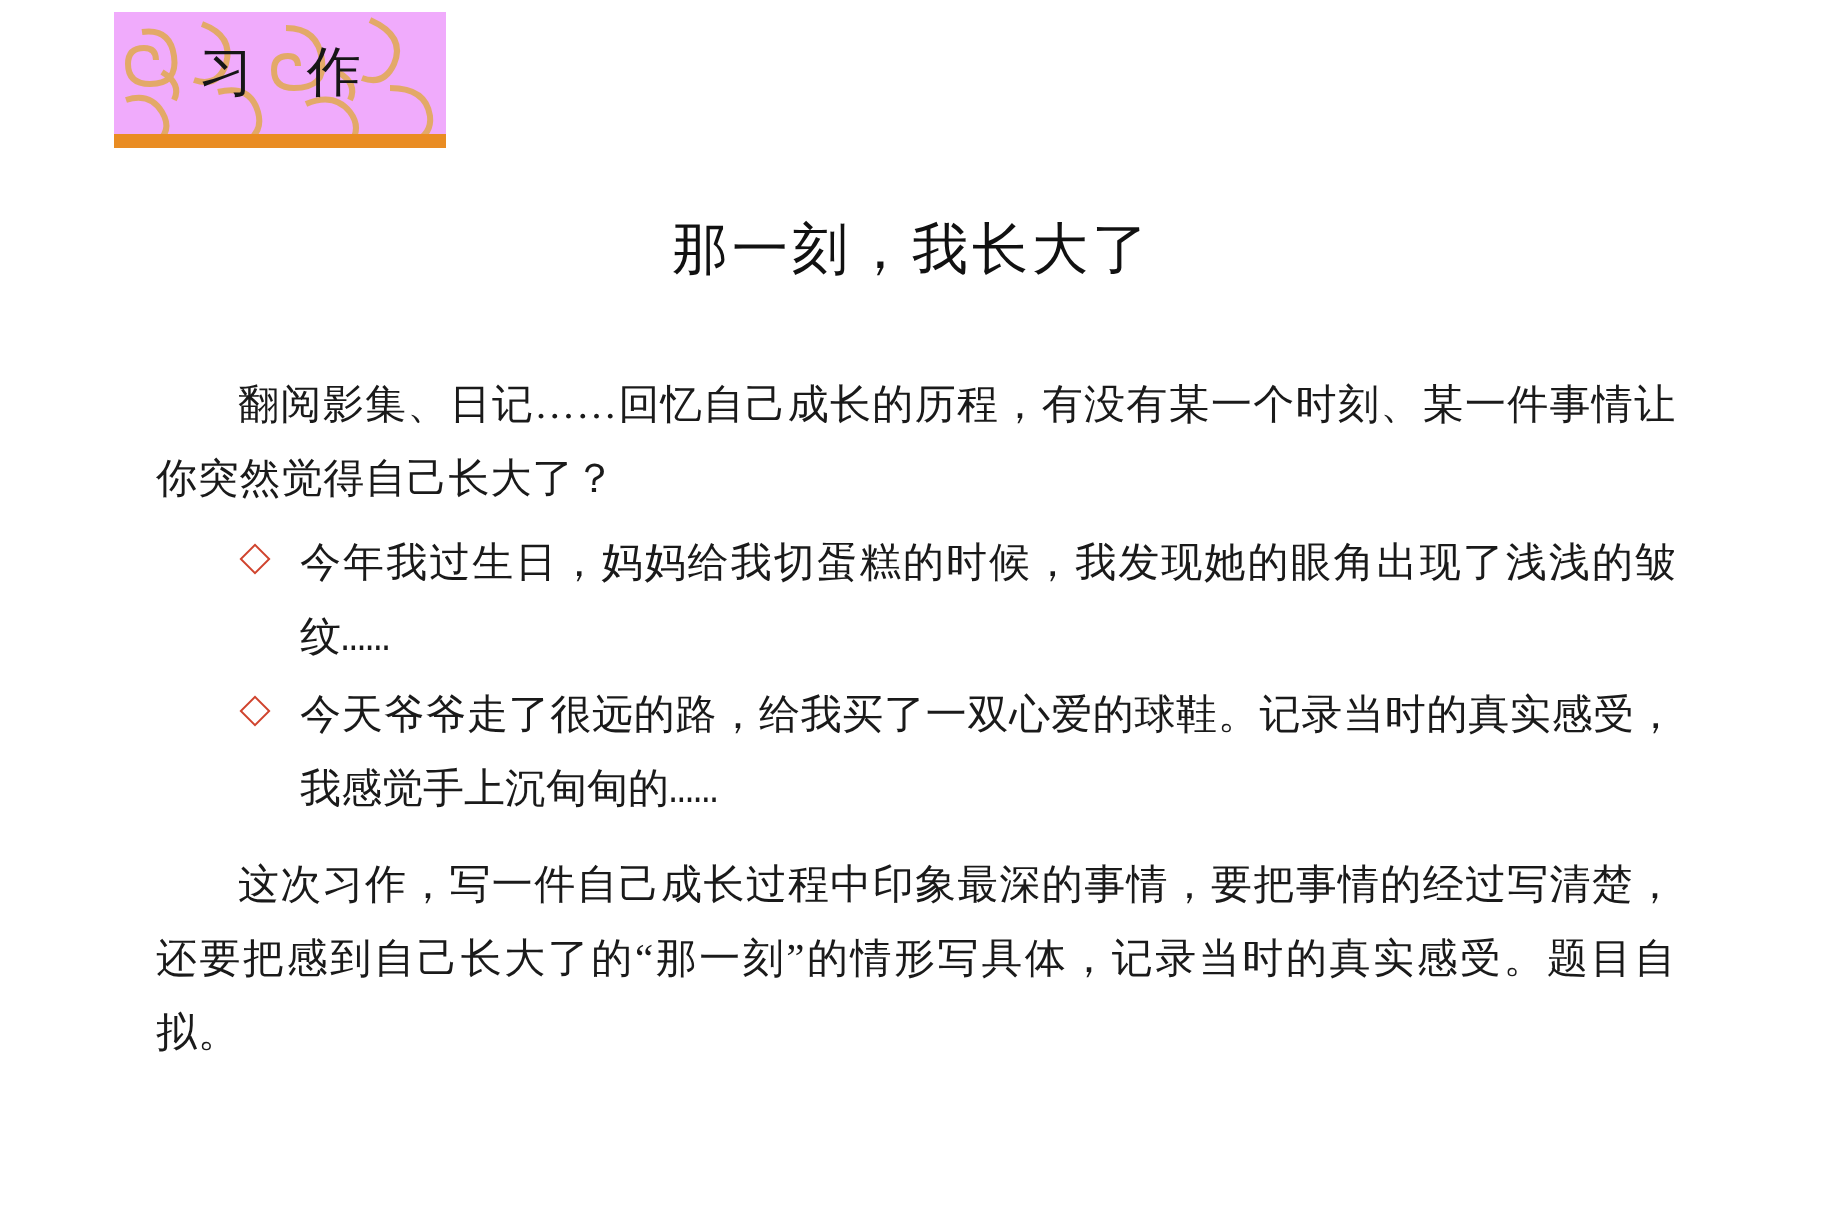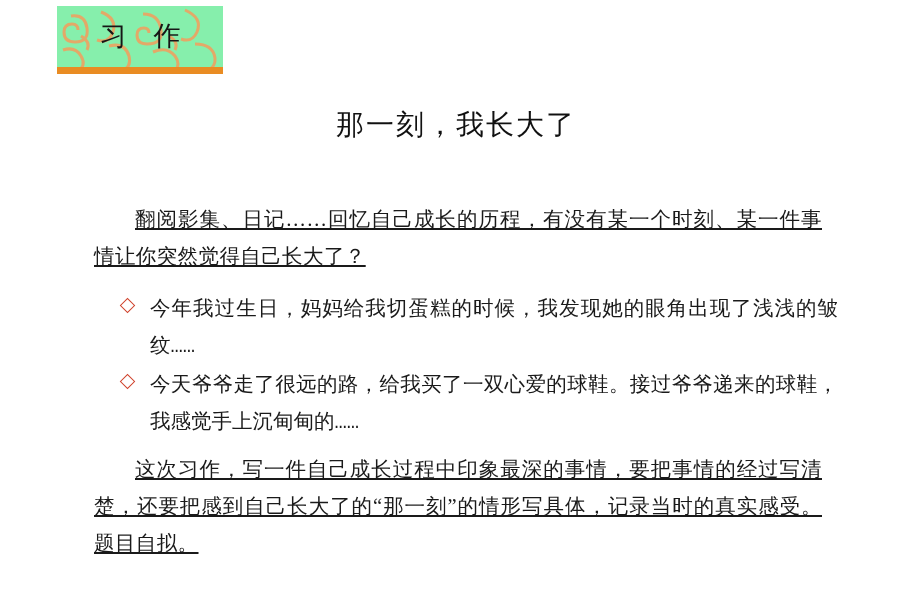--- a/index.html
+++ b/index.html
@@ -21,21 +21,21 @@
     box-sizing: border-box;
   }
 
   
   .badge {
     position: absolute;
     left: 57px;
     top: 6px;
     width: 166px;
     height: 68px;
-    background: #86efac;
+    background: #f0abfc;
     overflow: hidden;
   }
   .badge .swirls {
     position: absolute;
     left: 0;
     top: 0;
     width: 166px;
     height: 68px;
   }
   .badge .bar-bottom {
@@ -80,22 +80,21 @@
     top: 185px;
     width: 760px;
   }
   .para {
     font-size: 20.5px;
     line-height: 37px;
     text-align: justify;
     text-justify: inter-ideograph;
     letter-spacing: 0.4px;
     color: #1a1a1a;
-    margin: 16px;
-    text-decoration: underline;
+    margin: 0;
   }
   .para.indent {
     text-indent: 41px;
   }
 
   
   .examples {
     margin: 6px 0 4px 0;
     padding: 0;
     list-style: none;
@@ -155,21 +154,21 @@
 
     <p class="para indent">翻阅影集、日记……回忆自己成长的历程，有没有某一个时刻、某一件事情让你突然觉得自己长大了？</p>
 
     <ul class="examples">
       <li class="example-item">
         <span class="diamond"></span>
         <span>今年我过生日，妈妈给我切蛋糕的时候，我发现她的眼角出现了浅浅的皱纹……</span>
       </li>
       <li class="example-item">
         <span class="diamond"></span>
-        <span>今天爷爷走了很远的路，给我买了一双心爱的球鞋。接过爷爷递来的球鞋，我感觉手上沉甸甸的……</span>
+        <span>今天爷爷走了很远的路，给我买了一双心爱的球鞋。记录当时的真实感受，我感觉手上沉甸甸的……</span>
       </li>
     </ul>
 
     <p class="para indent closing">这次习作，写一件自己成长过程中印象最深的事情，要把事情的经过写清楚，还要把感到自己长大了的“那一刻”的情形写具体，记录当时的真实感受。题目自拟。</p>
 
   </div>
 
 </div>
 
 </body></html>

